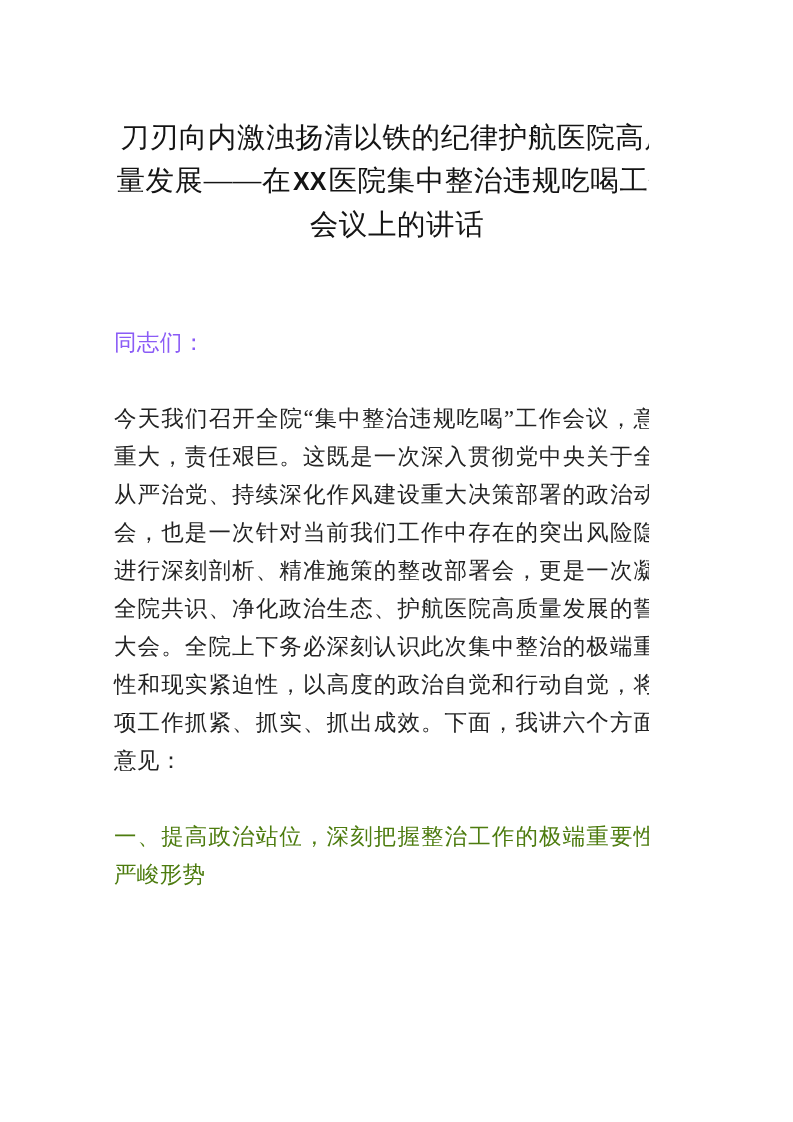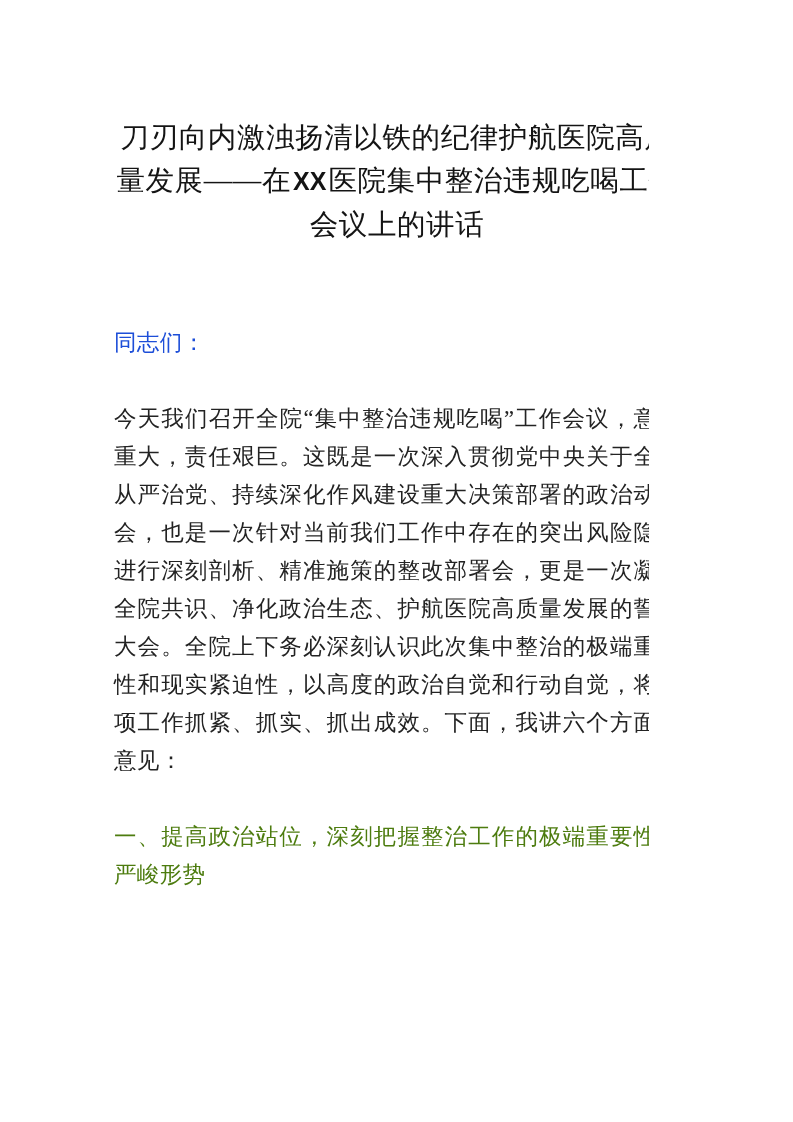--- a/index.html
+++ b/index.html
@@ -45,21 +45,21 @@
     padding: 0 2px;
   }
 
   
   .salutation {
     font-size: 22.5px;
     line-height: 38px;
     letter-spacing: 0.35px;
     margin: 0;
     text-align: left;
-    color: #1d4ed8;
+    color: #8b5cf6;
   }
   .para {
     font-size: 22.5px;
     line-height: 38px;
     letter-spacing: 0.35px;
     margin: 0;
     text-align: justify;
     text-justify: inter-ideograph;
     color: #232323;
   }

